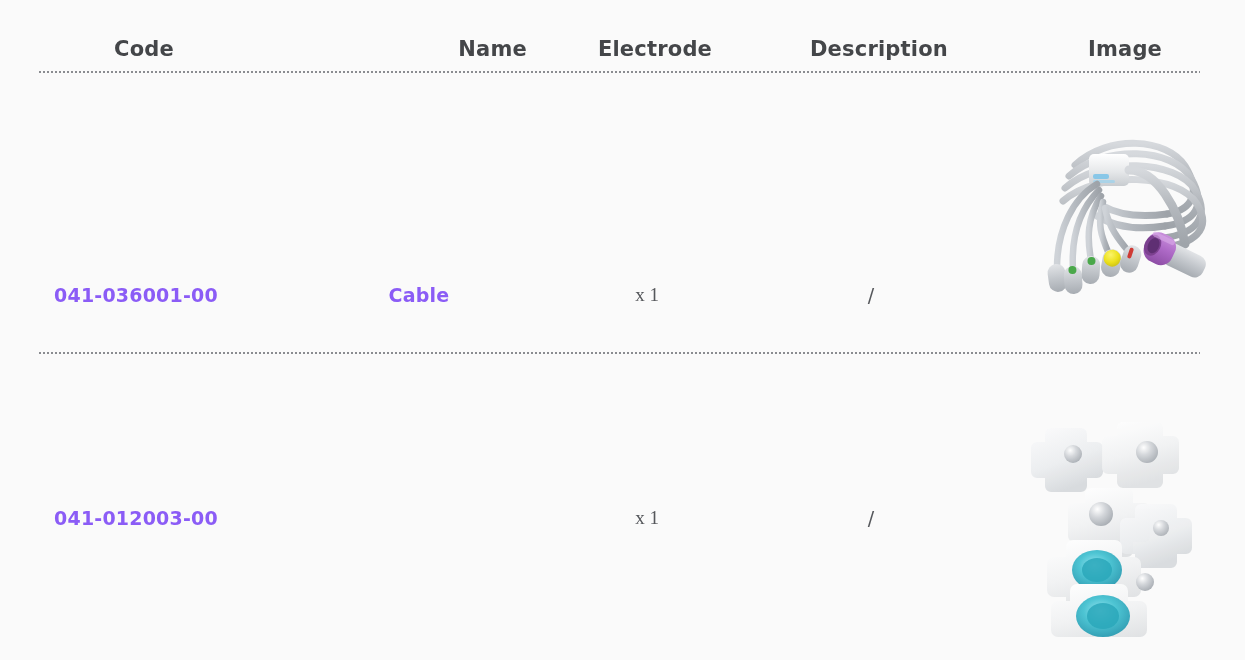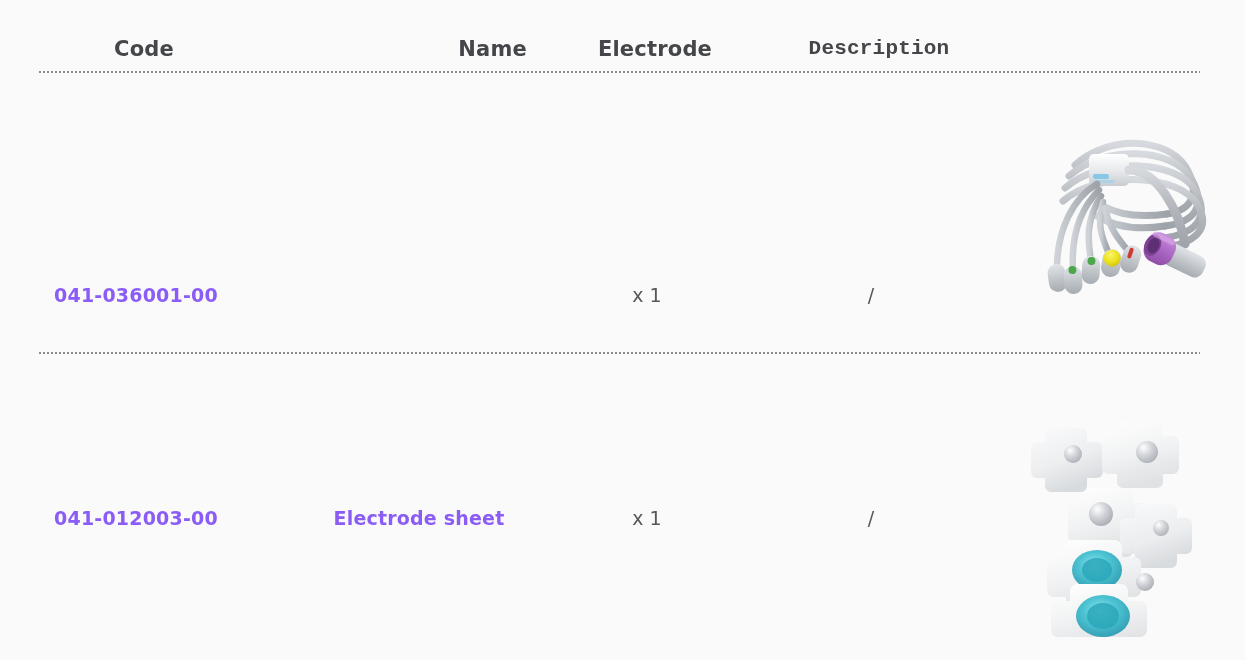--- a/index.html
+++ b/index.html
@@ -42,21 +42,21 @@
     text-align: center;
     font-size: 21px;
     font-weight: bold;
     color: #444649;
     letter-spacing: 0.2px;
     white-space: nowrap;
   }
   .c-code  { left: 36px;   width: 200px; }
   .c-name  { left: 319px;  width: 200px; text-align: right; }
   .c-qty   { left: 547px;  width: 200px; }
-  .c-desc  { left: 771px;  width: 200px; font-family: Liberation Mono, monospace; }
+  .c-desc  { left: 771px;  width: 200px; }
   .c-img   { left: 1017px; width: 200px; }
 
   
   .sep {
     position: absolute;
     left: 38px;
     width: 1162px;
     height: 2px;
     background-image: radial-gradient(circle, #8a8c90 0.9px, rgba(0,0,0,0) 1.1px);
     background-size: 4px 2px;
@@ -81,21 +81,21 @@
     font-weight: bold;
     color: #8b5cf6;
     letter-spacing: 0.2px;
   }
   .cell.qty, .cell.desc {
     font-weight: normal;
     color: #55575b;
   }
   .r-code { left: 36px;  width: 200px; }
   .r-name { left: 319px; width: 200px; }
-  .r-qty  { left: 547px; width: 200px; }
+  .r-qty  { left: 547px; width: 200px; font-family: Liberation Serif, serif; }
   .r-desc { left: 771px; width: 200px; }
 
   .row-1 .cell { top: 210px; }
   .row-2 .cell { top: 143px; }
 
   
   .img-cell {
     position: absolute;
     left: 1017px;
     width: 200px;
@@ -111,26 +111,28 @@
 </head>
 <body>
 
 <div class="table">
 
   <div class="head-row">
     <div class="head-cell c-code">Code</div>
     <div class="head-cell c-name">Name</div>
     <div class="head-cell c-qty">Electrode</div>
     <div class="head-cell c-desc">Description</div>
+    <div class="head-cell c-img">Image</div>
   </div>
 
   <div class="sep sep-1"></div>
 
   <div class="row row-1">
     <div class="cell code r-code">041-036001-00</div>
+    <div class="cell name r-name">Cable</div>
     <div class="cell qty  r-qty">x 1</div>
     <div class="cell desc r-desc">/</div>
 
     <div class="img-cell">
       <div class="pic">
         <svg class="cable-svg" viewBox="0 0 200 200" xmlns="http://www.w3.org/2000/svg" aria-hidden="true">
           <defs>
             <linearGradient id="gCab" x1="0" y1="0" x2="0" y2="1">
               <stop offset="0%" stop-color="#d6d9dd"></stop>
               <stop offset="45%" stop-color="#b6babf"></stop>
@@ -221,21 +223,20 @@
           </g>
         </svg>
       </div>
     </div>
   </div>
 
   <div class="sep sep-2"></div>
 
   <div class="row row-2">
     <div class="cell code r-code">041-012003-00</div>
-    <div class="cell name r-name">Electrode sheet</div>
     <div class="cell qty  r-qty">x 1</div>
     <div class="cell desc r-desc">/</div>
 
     <div class="img-cell">
       <div class="pic">
         <svg class="electrode-svg" viewBox="0 0 200 245" xmlns="http://www.w3.org/2000/svg" aria-hidden="true">
           <defs>
             <linearGradient id="gPad" x1="0" y1="0" x2="0.3" y2="1">
               <stop offset="0%" stop-color="#ffffff"></stop>
               <stop offset="55%" stop-color="#f1f2f3"></stop>

